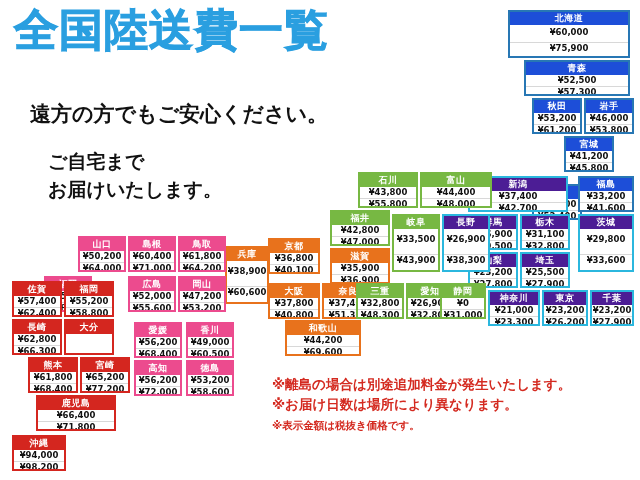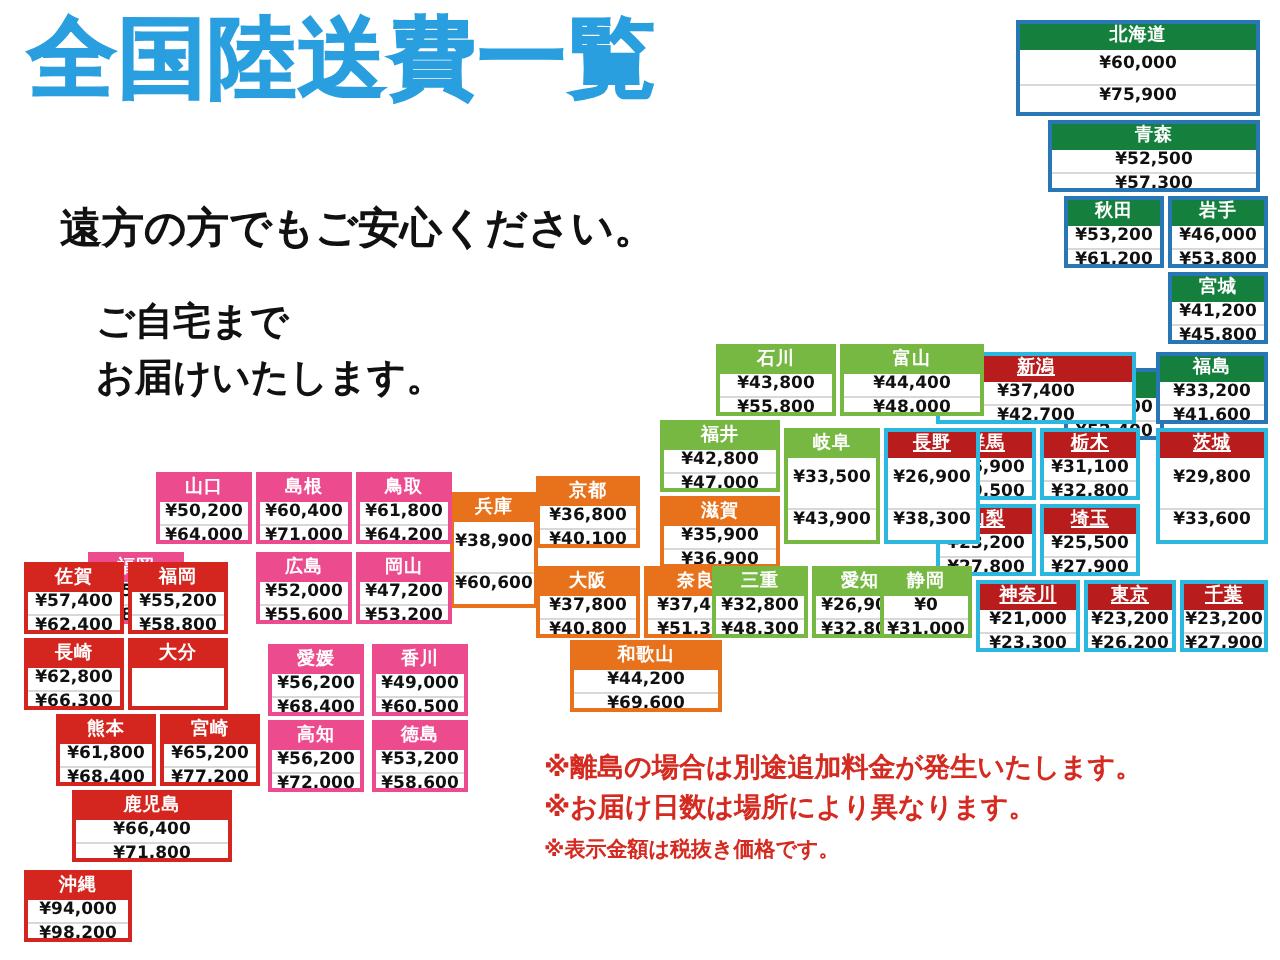--- a/index.html
+++ b/index.html
@@ -57,23 +57,23 @@
   .pbox .v{
     font-size:8.5px;font-weight:bold;color:#111;
     text-align:center;line-height:11px;
     white-space:nowrap;
     font-family:"DejaVu Sans","Liberation Sans",sans-serif;
   }
   .pbox .v + .v{border-top:1px solid #d8d8d8;}
 
   
   .t-blue{border-color:#2877b4;}
-  .t-blue .hd{background:#15803d;}
+  .t-blue .hd{background:#1d4ed8;}
   .t-cyan{border-color:#2bb7de;}
-  .t-cyan .hd{background:#b91c1c;text-decoration:underline;}
+  .t-cyan .hd{background:#4c1d95;}
   .t-green{border-color:#77b843;}
   .t-green .hd{background:#77b843;}
   .t-orange{border-color:#e8721c;}
   .t-orange .hd{background:#e8721c;}
   .t-pink{border-color:#ec4b8e;}
   .t-pink .hd{background:#ec4b8e;}
   .t-red{border-color:#d4261f;}
   .t-red .hd{background:#d4261f;}
 
   
@@ -130,21 +130,21 @@
           <div class="v">¥53,800</div>
         </div>
       </div>
       <div class="pbox t-blue" style="left: 532px; top: 136px; width: 50px; height: 36px; margin-top: 48px;">
         <div class="hd">山形</div>
         <div class="vals">
           <div class="v">¥44,000</div>
           <div class="v">¥52,400</div>
         </div>
       </div>
-      <div class="pbox t-blue" style="left: 584px; top: 136px; width: 50px; height: 36px;">
+      <div class="pbox t-blue" style="left: 564px; top: 136px; width: 50px; height: 36px;">
         <div class="hd">宮城</div>
         <div class="vals">
           <div class="v">¥41,200</div>
           <div class="v">¥45,800</div>
         </div>
       </div>
       <div class="pbox t-cyan" style="left: 468px; top: 176px; width: 100px; height: 36px;">
         <div class="hd">新潟</div>
         <div class="vals">
           <div class="v">¥37,400</div>

